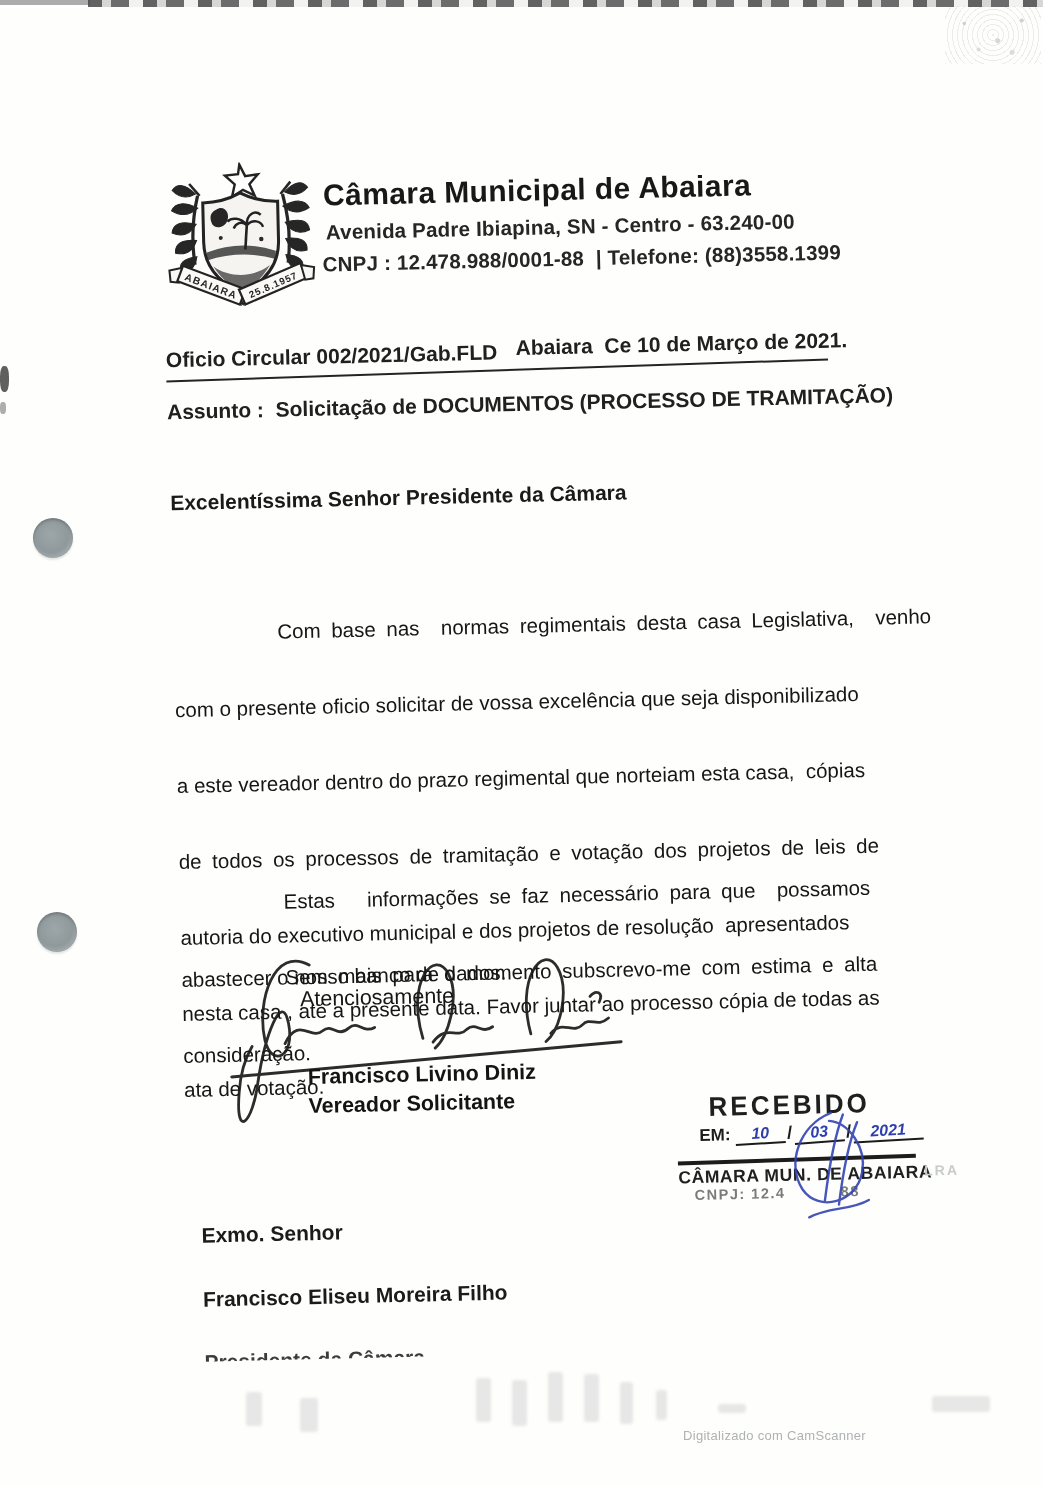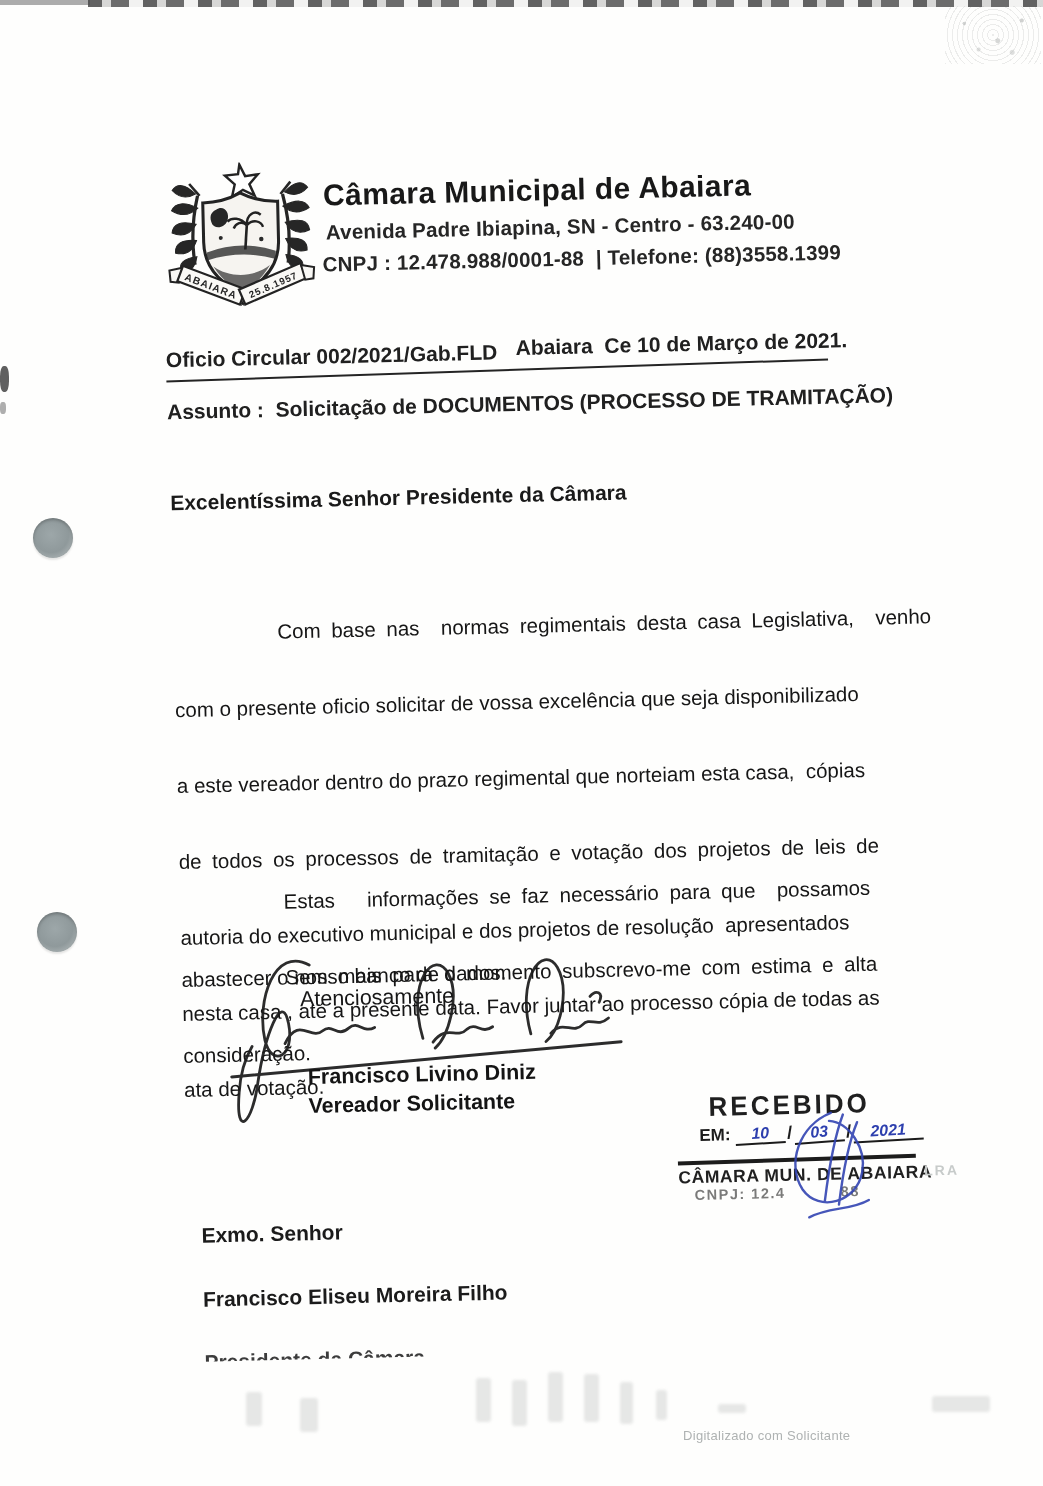--- a/index.html
+++ b/index.html
@@ -216,15 +216,15 @@
     </div>
 
     <div class="abs" style="left:190px;top:1178px;">
       <div class="addr">Exmo. Senhor</div>
       <div class="addr">Francisco Eliseu Moreira Filho</div>
       <div class="addr addr-clip">Presidente da Câmara</div>
     </div>
 
   </div>
 
-  <div class="footer">Digitalizado com Solicitante</div>
+  <div class="footer">Digitalizado com CamScanner</div>
 
 </div>
 
 </body></html>

